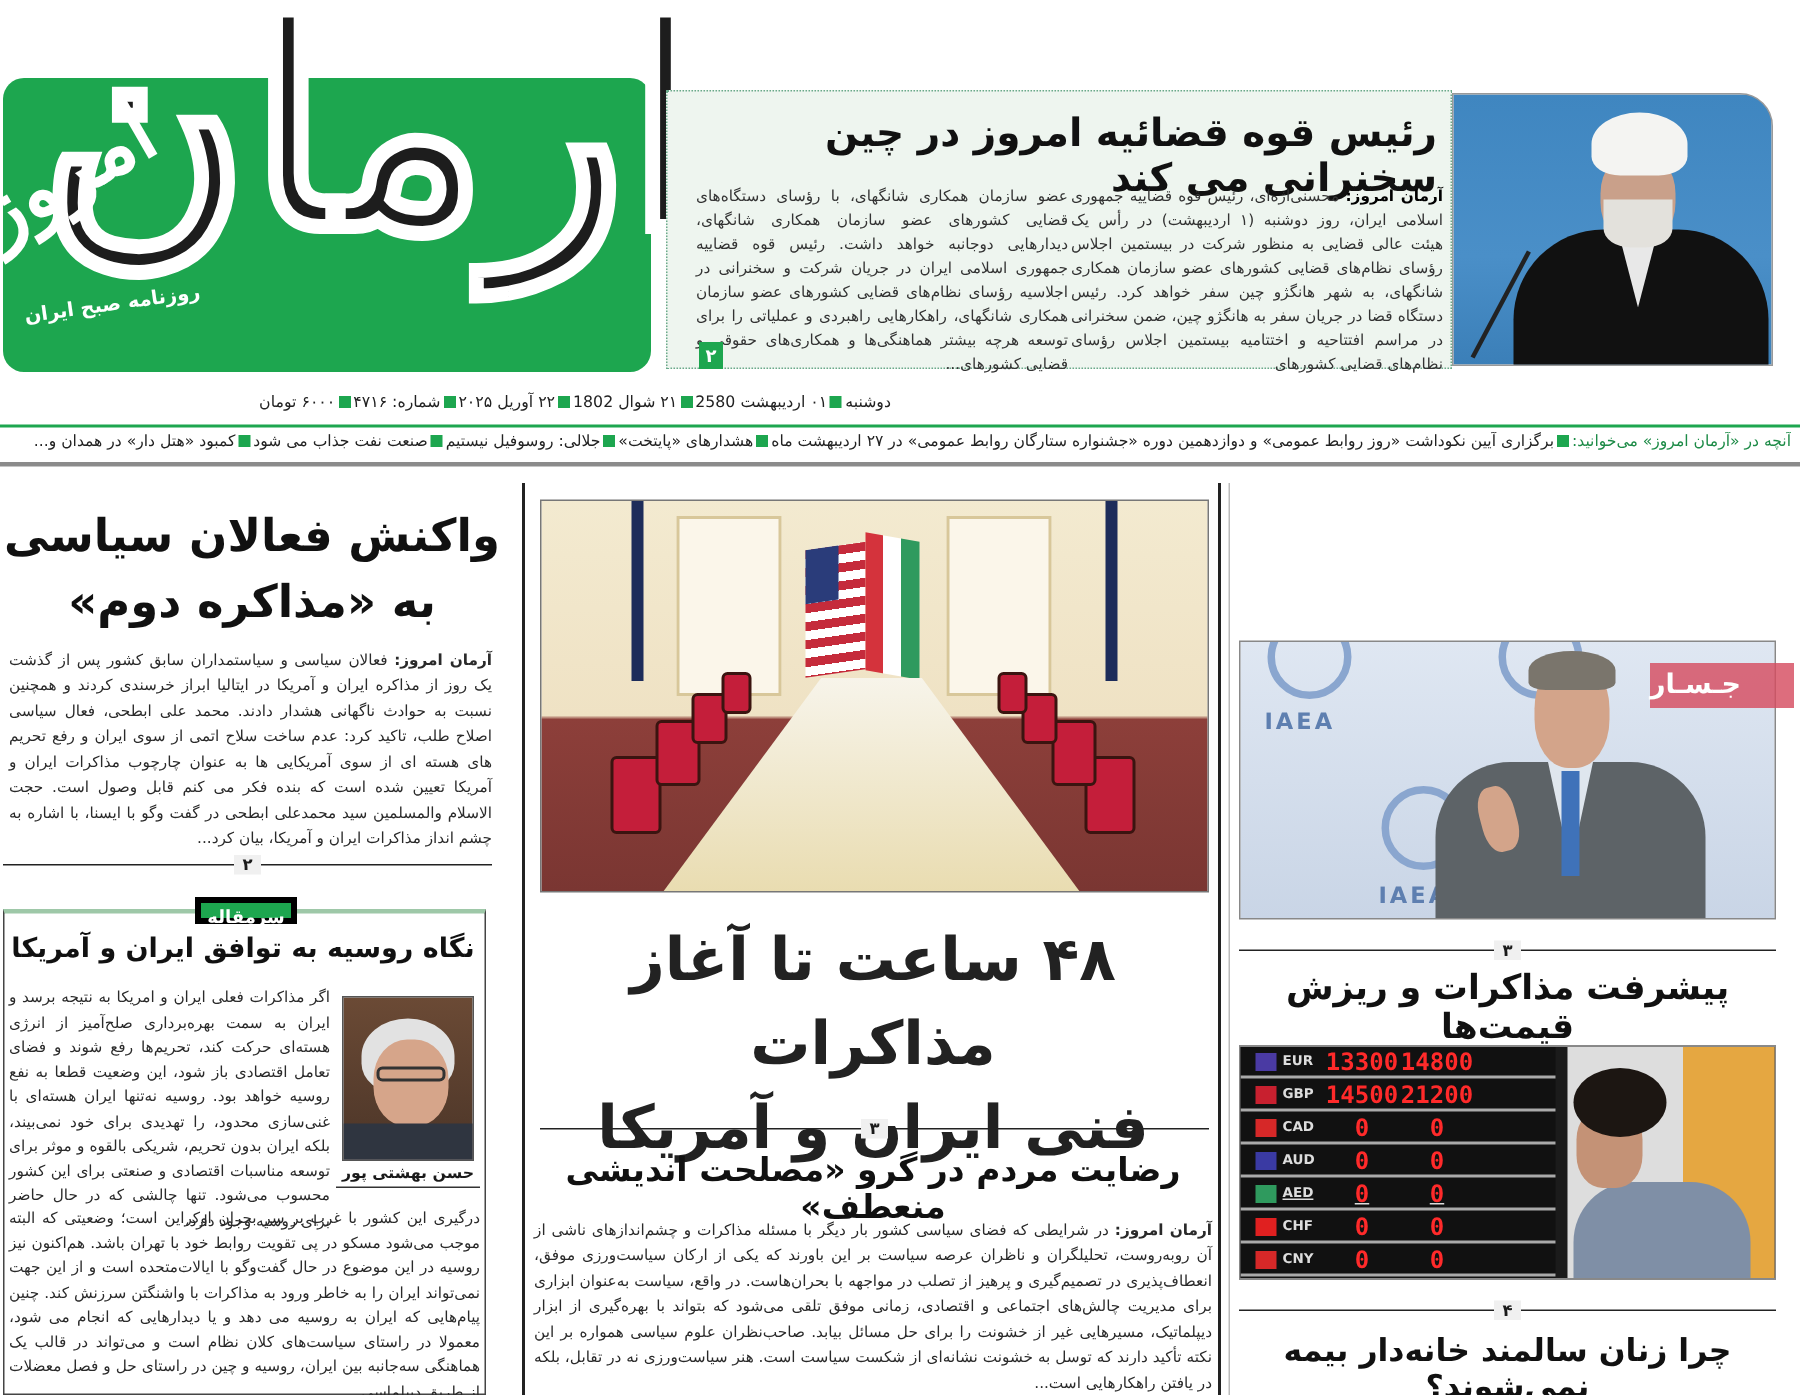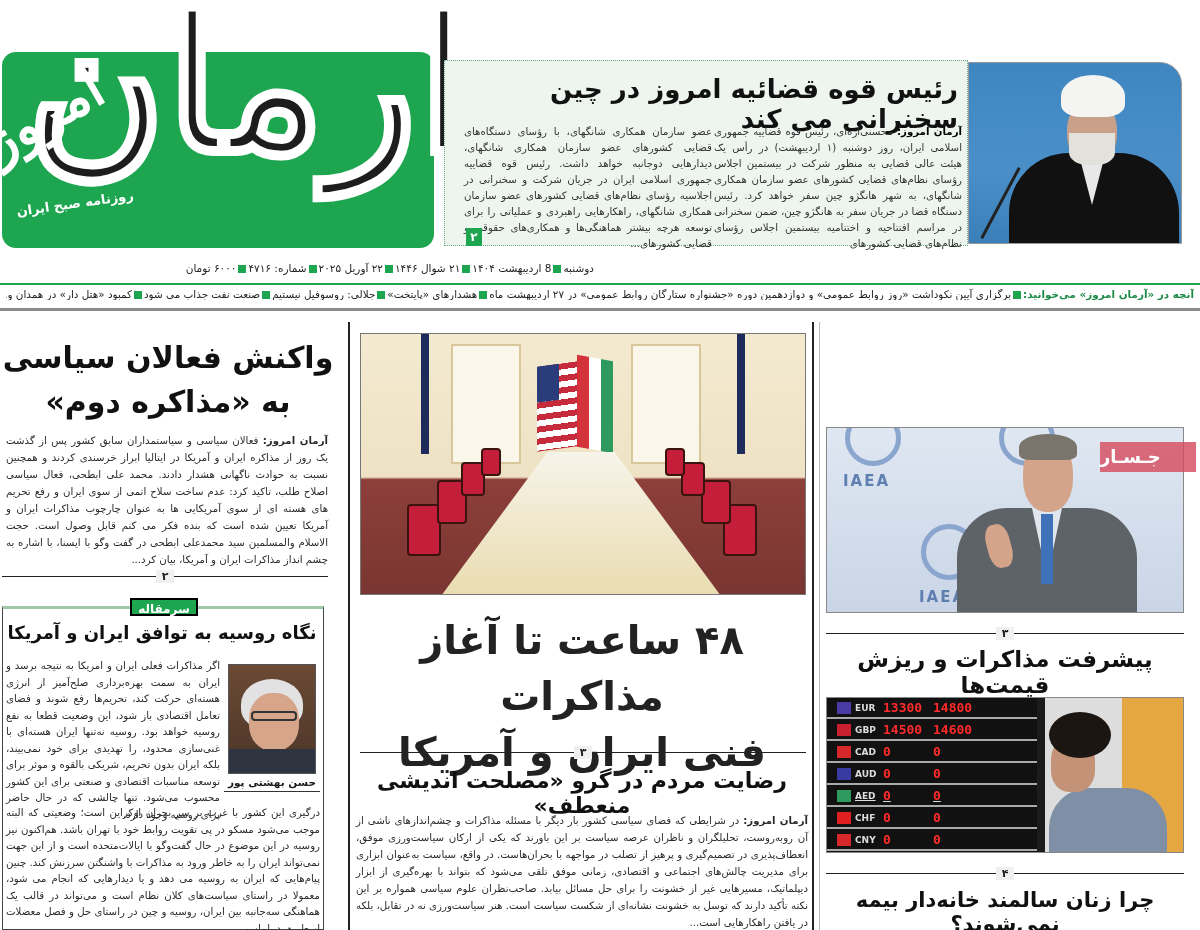--- a/index.html
+++ b/index.html
@@ -97,21 +97,21 @@
   
   .ticker {
     left: 0; top: 283px; width: 1200px; height: 28px;
     border-top: 2px solid #1da64f; border-bottom: 3px solid #8b8b8b;
     background: #fff;
   }
   .ticker-text {
     left: 6px; top: 288px; width: 1188px; font-size: 10.4px; color: #222;
     white-space: nowrap; overflow: hidden;
   }
-  .ticker-lead { color: #1d8b47; font-weight: bold; }
+  .ticker-lead { color: #1d8b47; }
 
   
   .lc-title {
     left: 0; top: 336px; width: 336px; text-align: center;
     font-size: 30px; font-weight: bold; line-height: 44px; color: #111; direction: rtl;
   }
   .lc-body {
     left: 6px; top: 432px; width: 322px; font-size: 10.2px; line-height: 17px;
     color: #2a2a2a; text-align: justify;
   }
@@ -121,21 +121,21 @@
   .divider-num .ln { flex: 1; height: 1px; background: #222; }
   .divider-num .n { padding: 0 6px; font-size: 11px; font-weight: bold; background: #f0f0f0; }
 
   .editorial-box {
     left: 2px; top: 606px; width: 322px; height: 324px;
     border: 1px solid #444; border-top: 3px solid #9ec8a8;
   }
   .editorial-tag {
     left: 130px; top: 598px; width: 68px; height: 18px;
     background: #1da64f; color: #fff; font-size: 12px; font-weight: bold;
-    text-align: center; line-height: 18px; border: 2px solid #000000;
+    text-align: center; line-height: 18px; border: 4px solid #000000;
   }
   .ed-title {
     left: 4px; top: 622px; width: 316px; text-align: center;
     font-size: 18px; font-weight: bold; color: #111; direction: rtl;
   }
   .ed-photo {
     left: 228px; top: 664px; width: 88px; height: 110px;
     background: linear-gradient(180deg, #6b4a35 0%, #4b3528 100%);
     overflow: hidden; border: 1px solid #555;
   }
@@ -231,21 +231,21 @@
   .r-photo2 {
     left: 826px; top: 697px; width: 358px; height: 156px; border: 1px solid #888; overflow: hidden; background: #1b1b1b;
   }
   .fx-board { position: absolute; left: 0; top: 0; width: 210px; height: 156px; background: #111; }
   .fx-row {
     position: absolute; left: 0; width: 210px; height: 21px;
     border-bottom: 2px solid #aaa; display: flex; align-items: center; font-size: 9px; color: #ddd;
   }
   .fx-row .flag { width: 14px; height: 12px; margin: 0 4px 0 10px; }
   .fx-row .code { width: 28px; font-weight: bold; }
-  .fx-row .v1, .fx-row .v2 { color: #ff2a2a; font-family: "DejaVu Sans Mono", monospace; font-weight: bold; font-size: 13px; width: 50px; text-align: left; }
+  .fx-row .v1, .fx-row .v2 { color: #ff2a2a; font-family: "DejaVu Sans Mono", monospace; font-weight: bold; font-size: 16px; width: 50px; text-align: center; }
   .r-photo2 .man-bg { position: absolute; left: 218px; top: 0; width: 140px; height: 156px; background: linear-gradient(90deg, #ddd 0 55%, #e5a741 55% 100%); }
   .r-photo2 .man-hair { position: absolute; left: 222px; top: 14px; width: 62px; height: 46px; background: #1c1612; border-radius: 50%; }
   .r-photo2 .man-face { position: absolute; left: 224px; top: 40px; width: 44px; height: 54px; background: #c49276; border-radius: 40%; }
   .r-photo2 .man-body { position: absolute; left: 222px; top: 90px; width: 118px; height: 70px; background: #7f8fa6; border-radius: 40px 40px 0 0; }
   .r-div2 { left: 826px; top: 866px; width: 358px; }
   .r-title3 {
     left: 826px; top: 888px; width: 358px; text-align: center;
     font-size: 21px; font-weight: bold; color: #111; direction: rtl;
   }
   .rcol-line { left: 819px; top: 322px; width: 1px; height: 608px; background: #bbb; }
@@ -266,21 +266,21 @@
 <div class="abs lead-photo">
   <div class="mic"></div>
   <div class="robe"></div>
   <div class="collar"></div>
   <div class="face"></div>
   <div class="beard"></div>
   <div class="turban"></div>
 </div>
 
 <div class="abs dateline rtl">
-  <span>دوشنبه</span><span class="sq"></span><span>8 اردیبهشت ۱۴۰۴</span><span class="sq"></span><span>۲۱ شوال ۱۴۴۶</span><span class="sq"></span><span>۲۲ آوریل ۲۰۲۵</span><span class="sq"></span><span>شماره: ۴۷۱۶</span><span class="sq"></span><span>۶۰۰۰ تومان</span>
+  <span>دوشنبه</span><span class="sq"></span><span>۰۱ اردیبهشت 2580</span><span class="sq"></span><span>۲۱ شوال 1802</span><span class="sq"></span><span>۲۲ آوریل ۲۰۲۵</span><span class="sq"></span><span>شماره: ۴۷۱۶</span><span class="sq"></span><span>۶۰۰۰ تومان</span>
 </div>
 
 <div class="abs ticker"></div>
 <div class="abs ticker-text rtl">
   <span class="ticker-lead">آنچه در «آرمان امروز» می‌خوانید:</span><span class="sq"></span><span>برگزاری آیین نکوداشت «روز روابط عمومی» و دوازدهمین دوره «جشنواره ستارگان روابط عمومی» در ۲۷ اردیبهشت ماه</span><span class="sq"></span><span>هشدارهای «پایتخت»</span><span class="sq"></span><span>جلالی: روسوفیل نیستیم</span><span class="sq"></span><span>صنعت نفت جذاب می شود</span><span class="sq"></span><span>کمبود «هتل دار» در همدان و...</span>
 </div>
 
 <div class="abs lc-title">
   <div>واکنش فعالان سیاسی</div>
   <div>به «مذاکره دوم»</div>
@@ -364,21 +364,21 @@
     <div class="fx-row" style="top:0;">
         <span class="flag" style="background:#4a3aa3"></span>
         <span class="code">EUR</span>
         <span class="v1">13300</span>
         <span class="v2">14800</span>
       </div>
     <div class="fx-row" style="top:22px;">
         <span class="flag" style="background:#c8202f"></span>
         <span class="code">GBP</span>
         <span class="v1">14500</span>
-        <span class="v2">14600</span>
+        <span class="v2">21200</span>
       </div>
     <div class="fx-row" style="top:44px;">
         <span class="flag" style="background:#d62828"></span>
         <span class="code">CAD</span>
         <span class="v1">0</span>
         <span class="v2">0</span>
       </div>
     <div class="fx-row" style="top:66px;">
         <span class="flag" style="background:#3a3aa3"></span>
         <span class="code">AUD</span>

